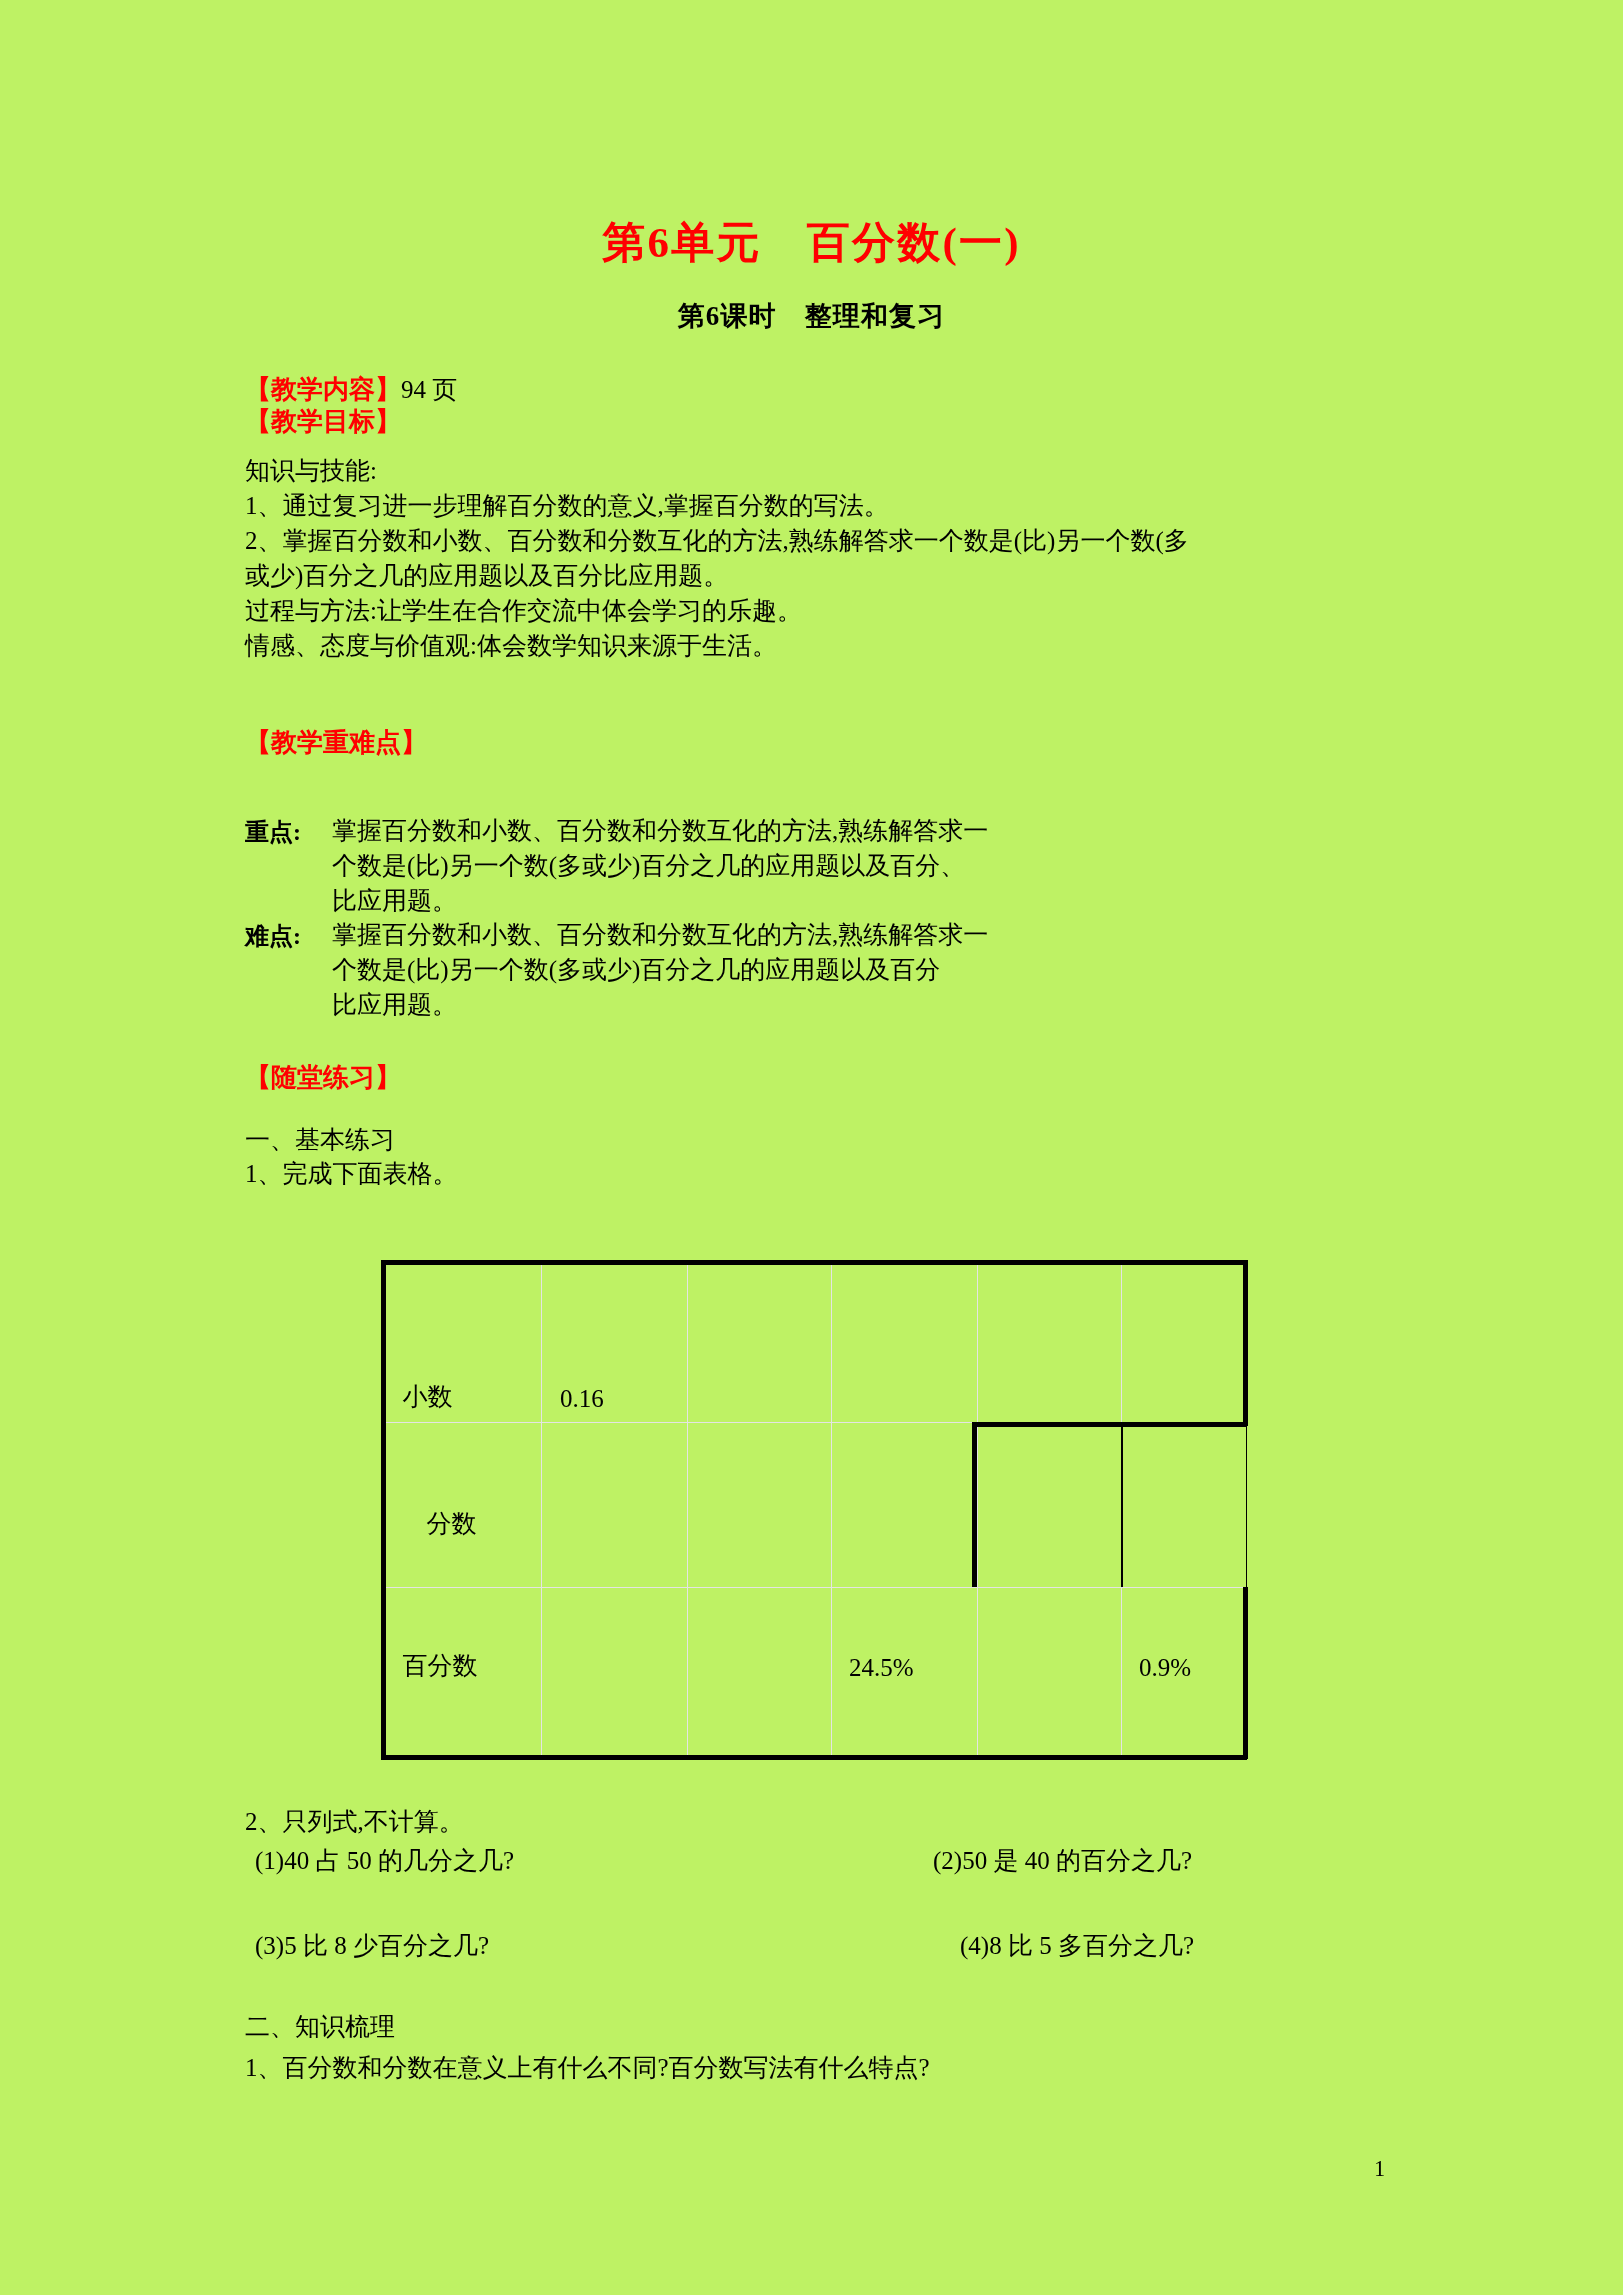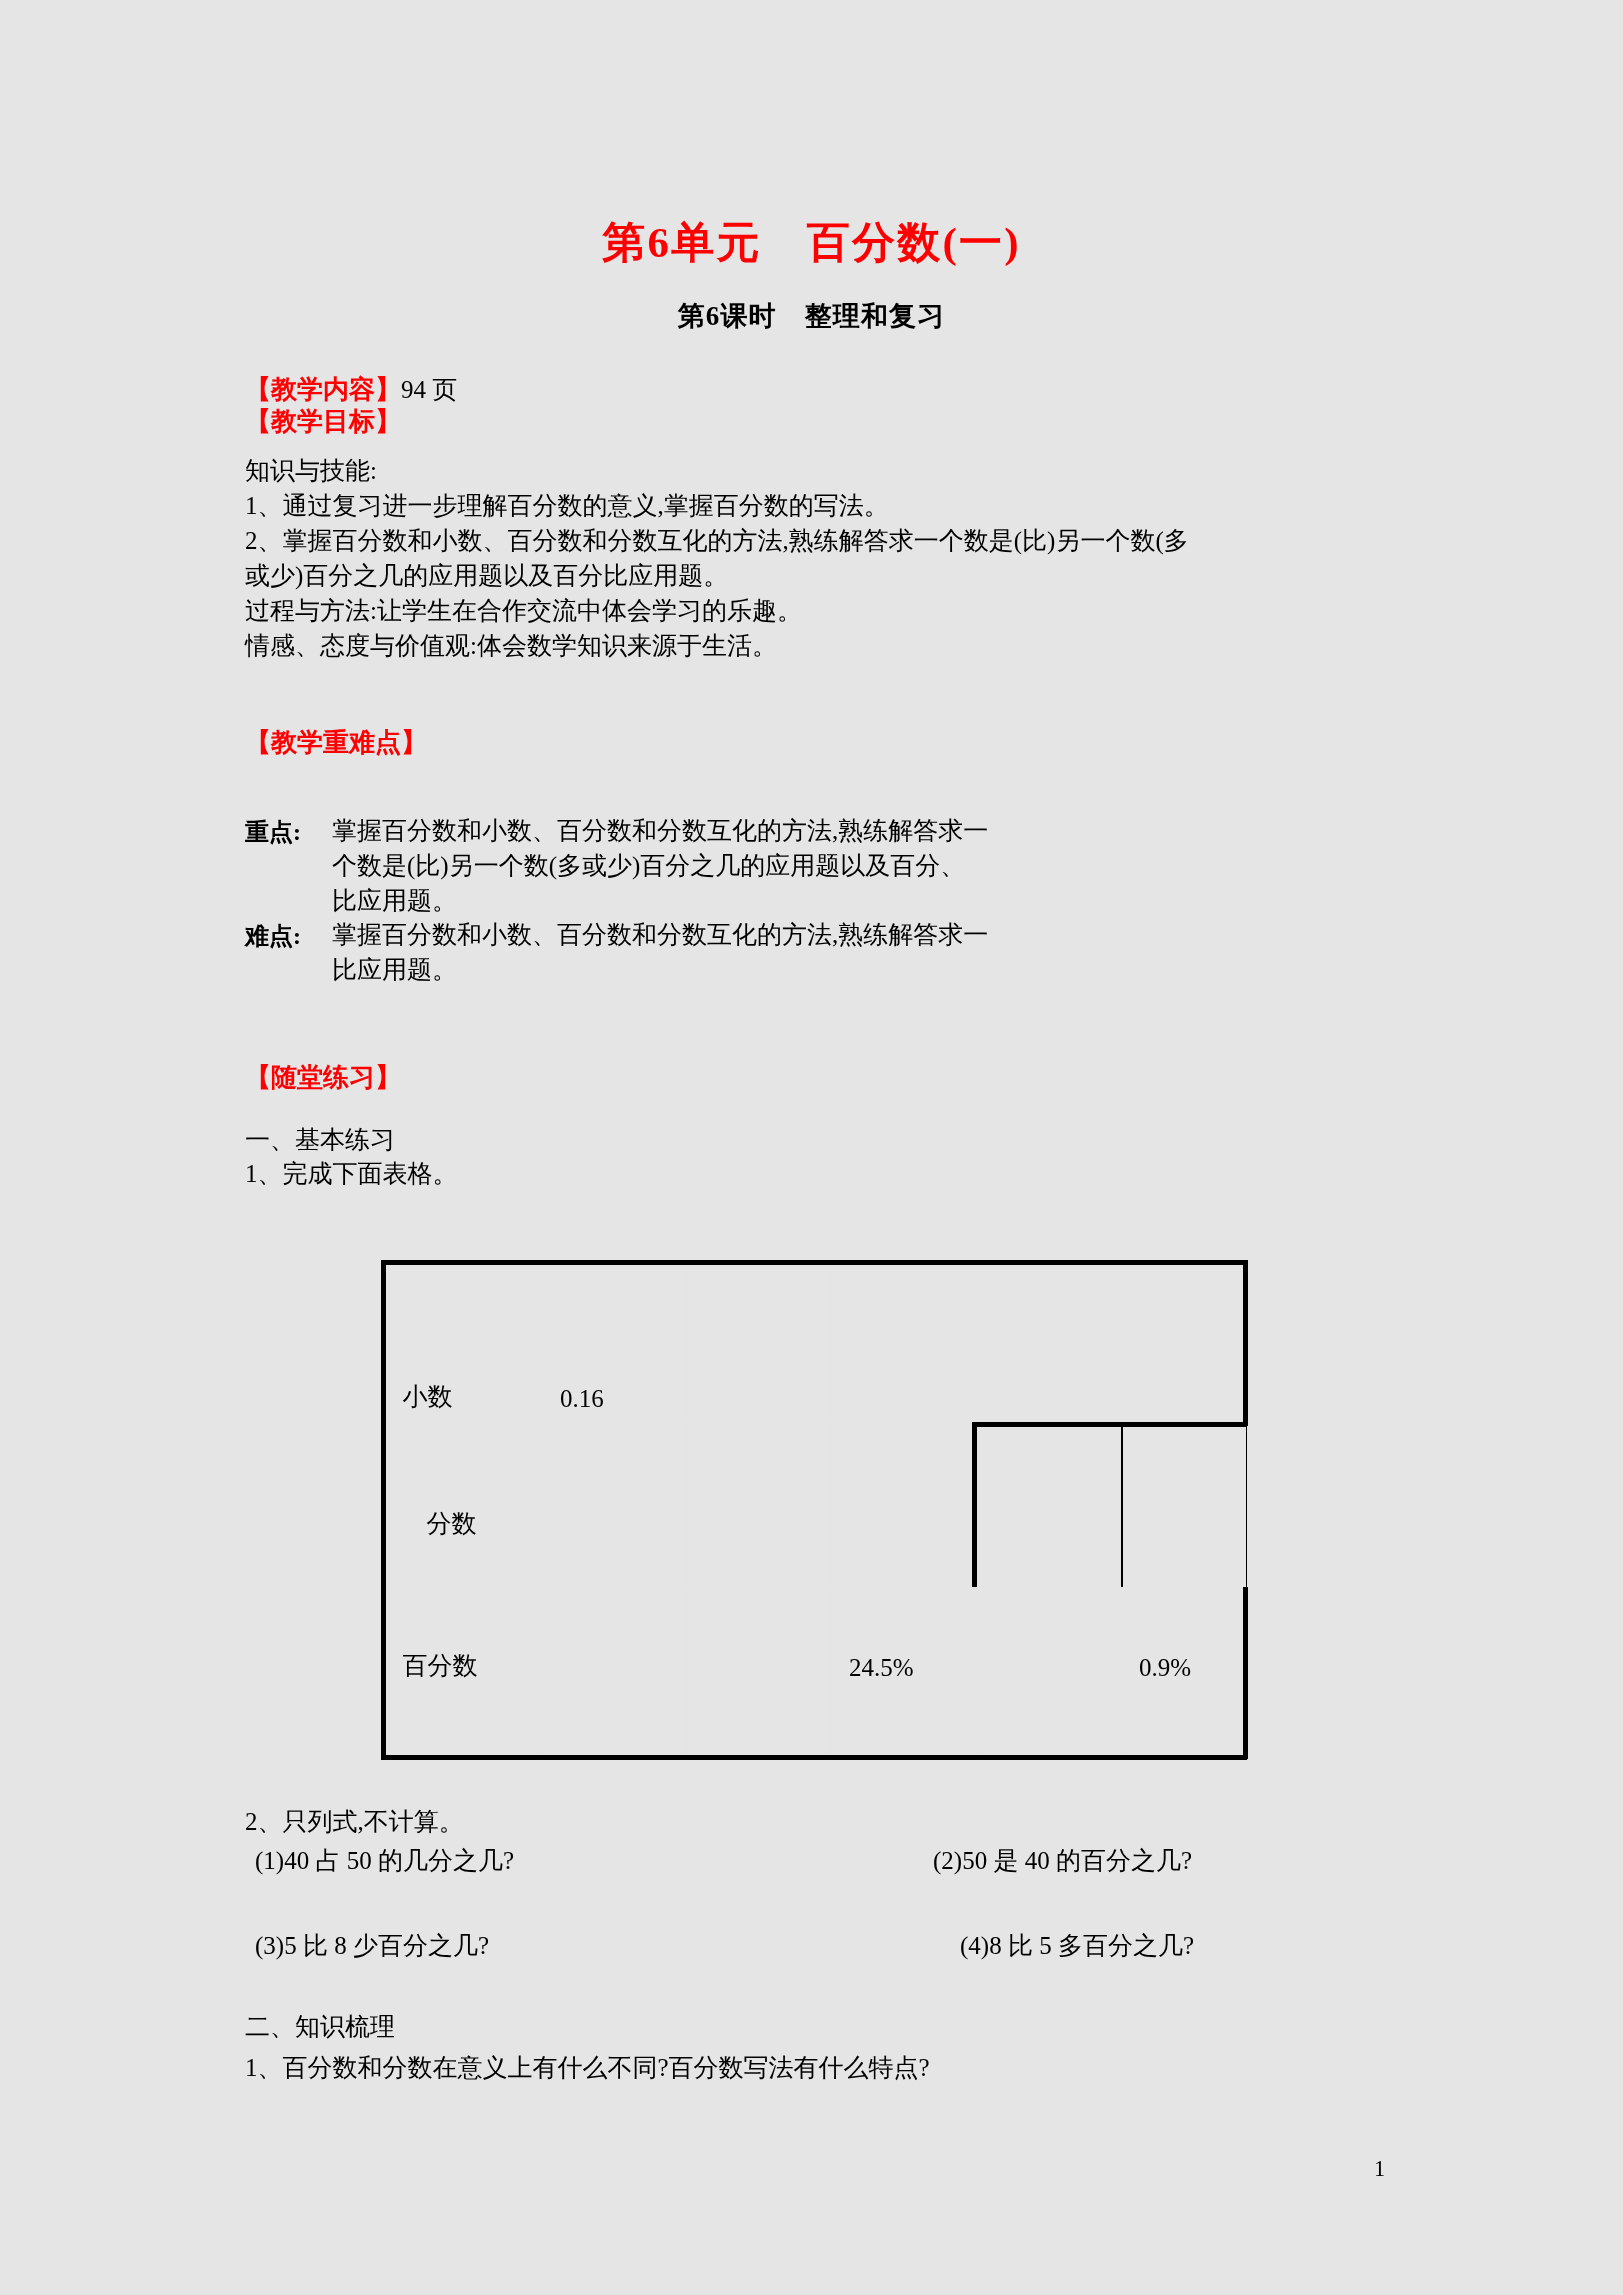--- a/index.html
+++ b/index.html
@@ -1,19 +1,19 @@
 <!DOCTYPE html>
 <html style="--accent: #FF0000;font-size:9px"><head>
 <meta charset="utf-8">
 <style>
   html,body{margin:0;padding:0;background:#888;}
   .page{
     position:relative;
     width:1623px;height:2295px;
-    background:#e5e5e5;
+    background:#bef264;
     font-family:"Liberation Serif","DejaVu Serif",serif;
     color:#000;
     overflow:hidden;
   }
   .abs{position:absolute;}
   .center-line{left:0;right:0;text-align:center;}
   .doc-title{font-size:43px;font-weight:bold;color:var(--accent,#FF0000);letter-spacing:2.2px;}
   .doc-subtitle{font-size:27px;font-weight:bold;color:#000;letter-spacing:1.1px;}
   .red-heading{font-size:26px;font-weight:bold;color:var(--accent,#FF0000);white-space:pre;}
   .body-text{font-size:25px;line-height:35px;white-space:pre;}
@@ -62,20 +62,21 @@
   <div class="abs kp-label" style="left:245px;top:816px;">重点:</div>
   <div class="abs" style="left:332px;top:813px;">
     <div class="body-text">掌握百分数和小数、百分数和分数互化的方法,熟练解答求一</div>
     <div class="body-text">个数是(比)另一个数(多或少)百分之几的应用题以及百分、</div>
     <div class="body-text">比应用题。</div>
   </div>
 
   <div class="abs kp-label" style="left:245px;top:920px;">难点:</div>
   <div class="abs" style="left:332px;top:917px;">
     <div class="body-text">掌握百分数和小数、百分数和分数互化的方法,熟练解答求一</div>
+    <div class="body-text">个数是(比)另一个数(多或少)百分之几的应用题以及百分</div>
     <div class="body-text">比应用题。</div>
   </div>
 
   <div class="abs red-heading" style="left:245px;top:1060px;">【随堂练习】</div>
   <div class="abs body-text" style="left:245px;top:1122px;">一、基本练习</div>
   <div class="abs body-text" style="left:245px;top:1156px;">1、完成下面表格。</div>
 
   <div class="abs conv-table" style="left:381px;top:1260px;border-radius:6px;">
 
     <div class="tline" style="left:160px;top:0;width:1.1px;height:499px;"></div>

